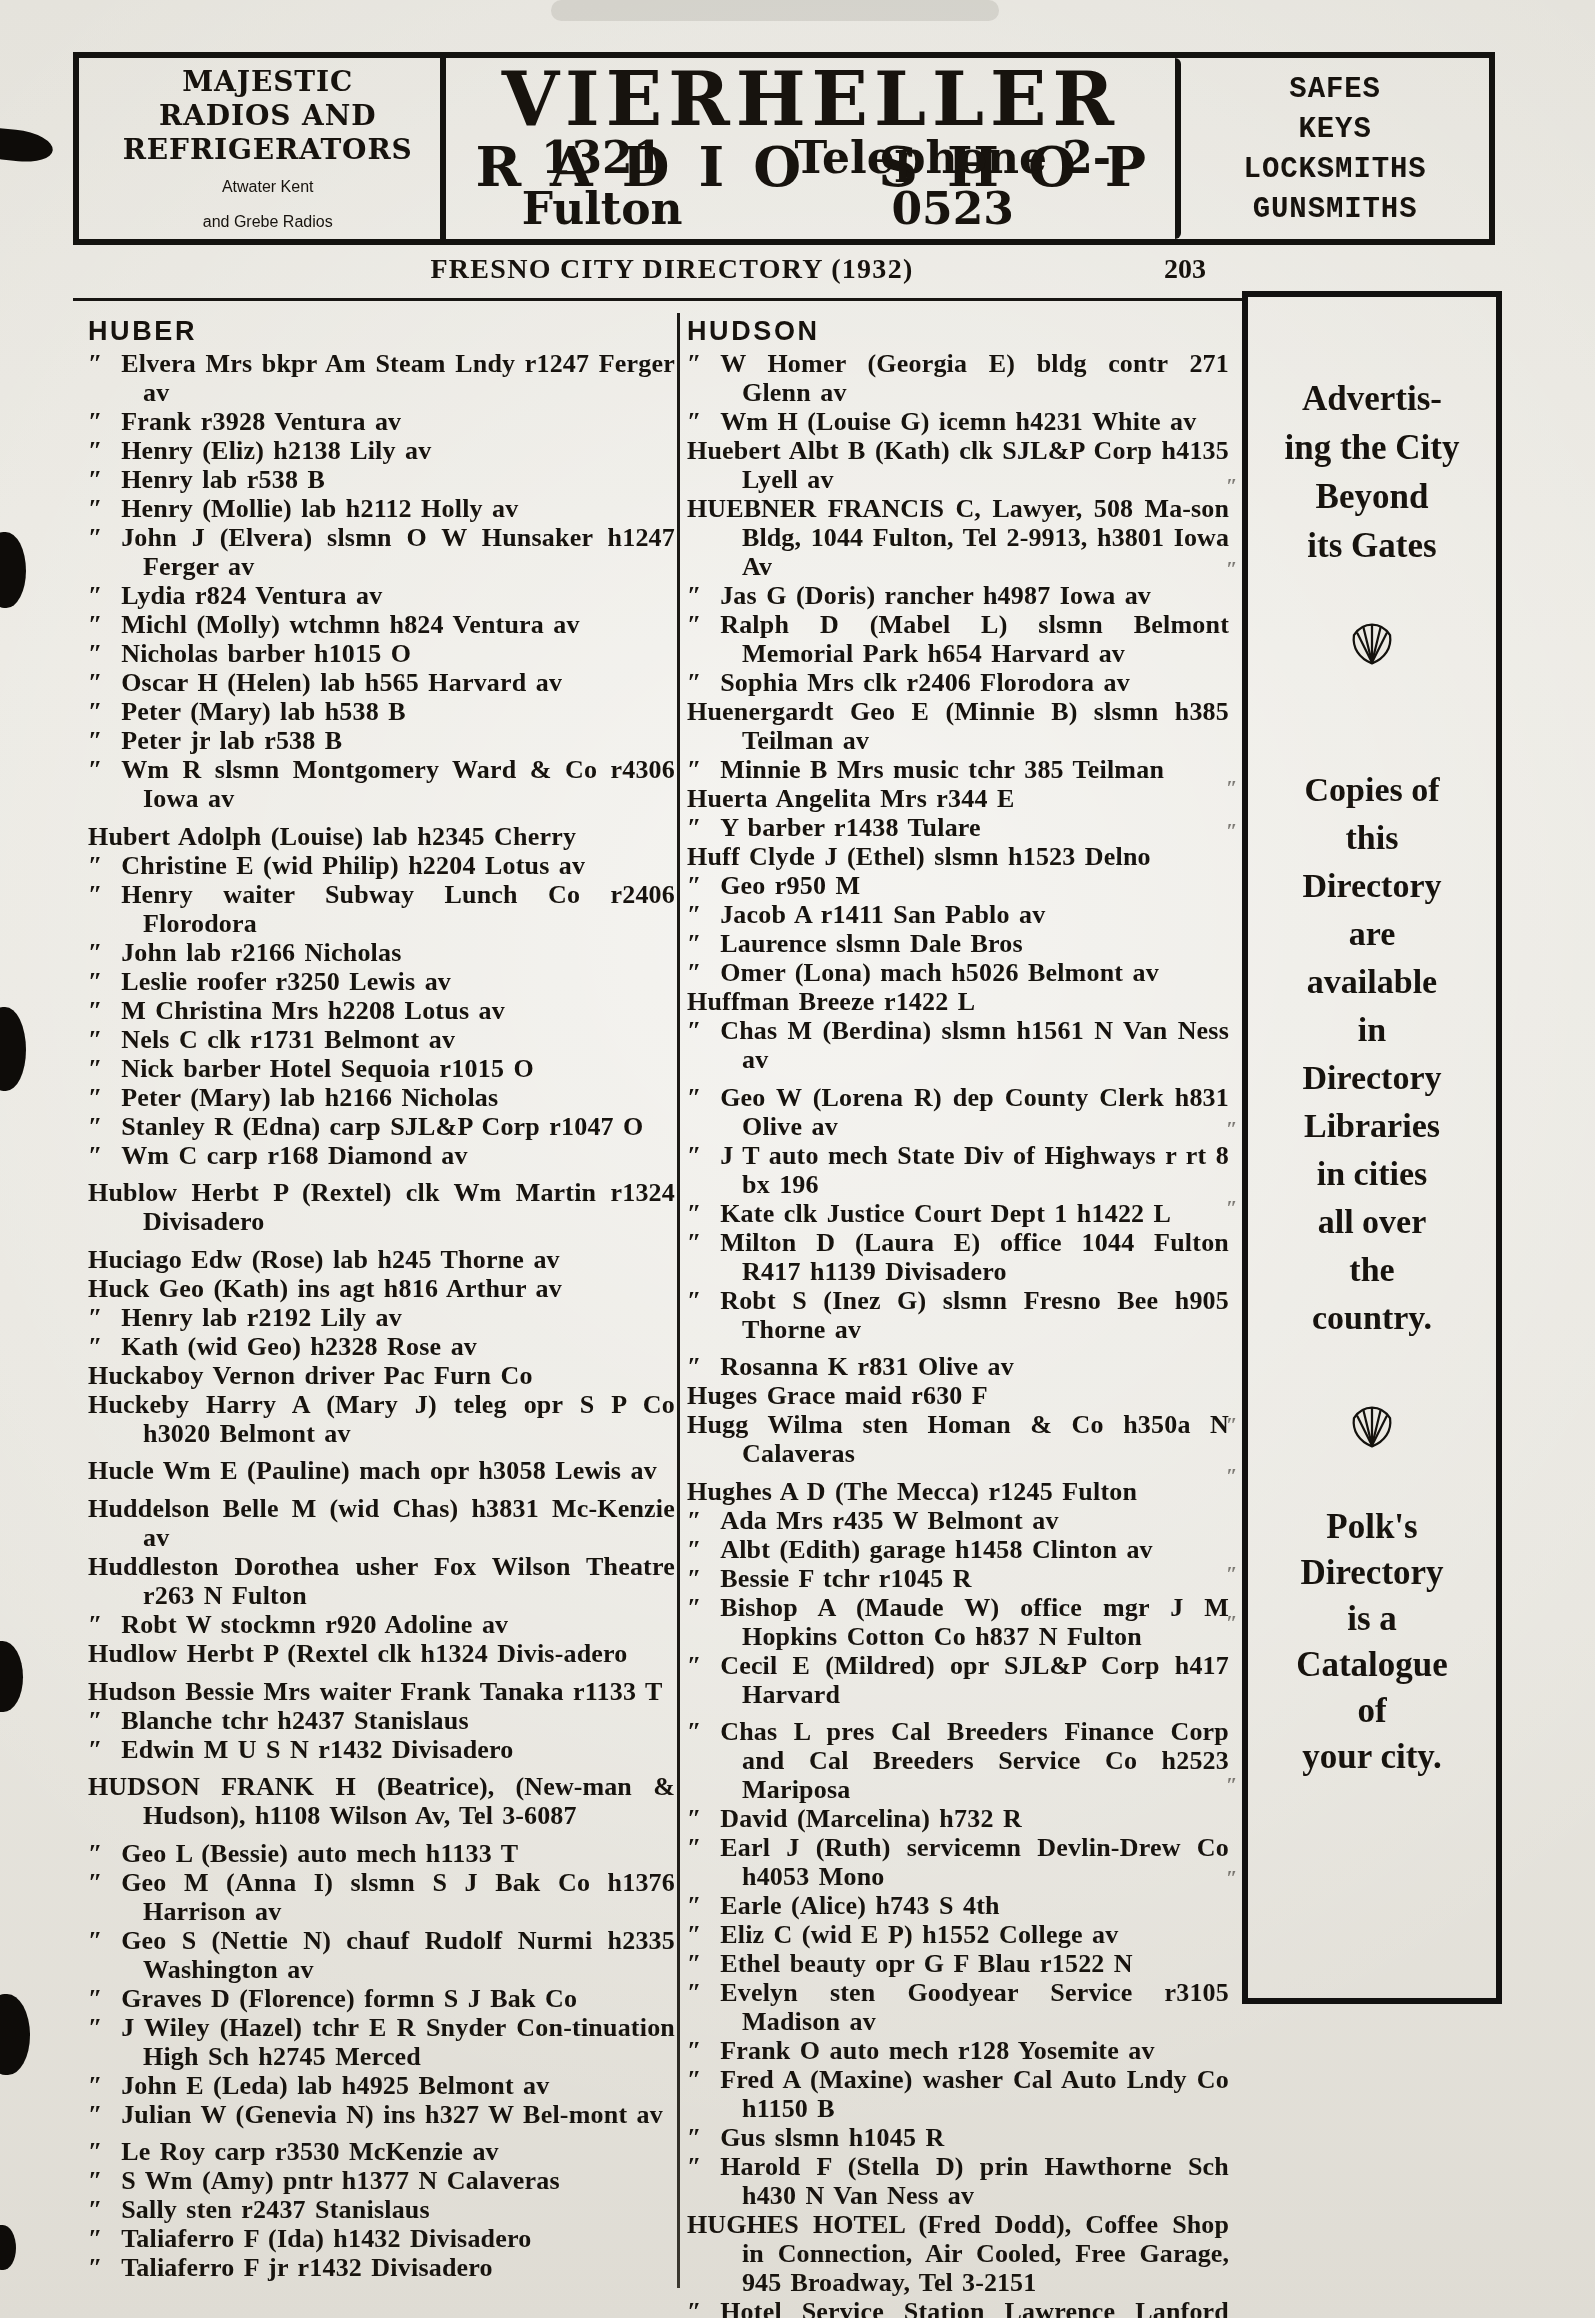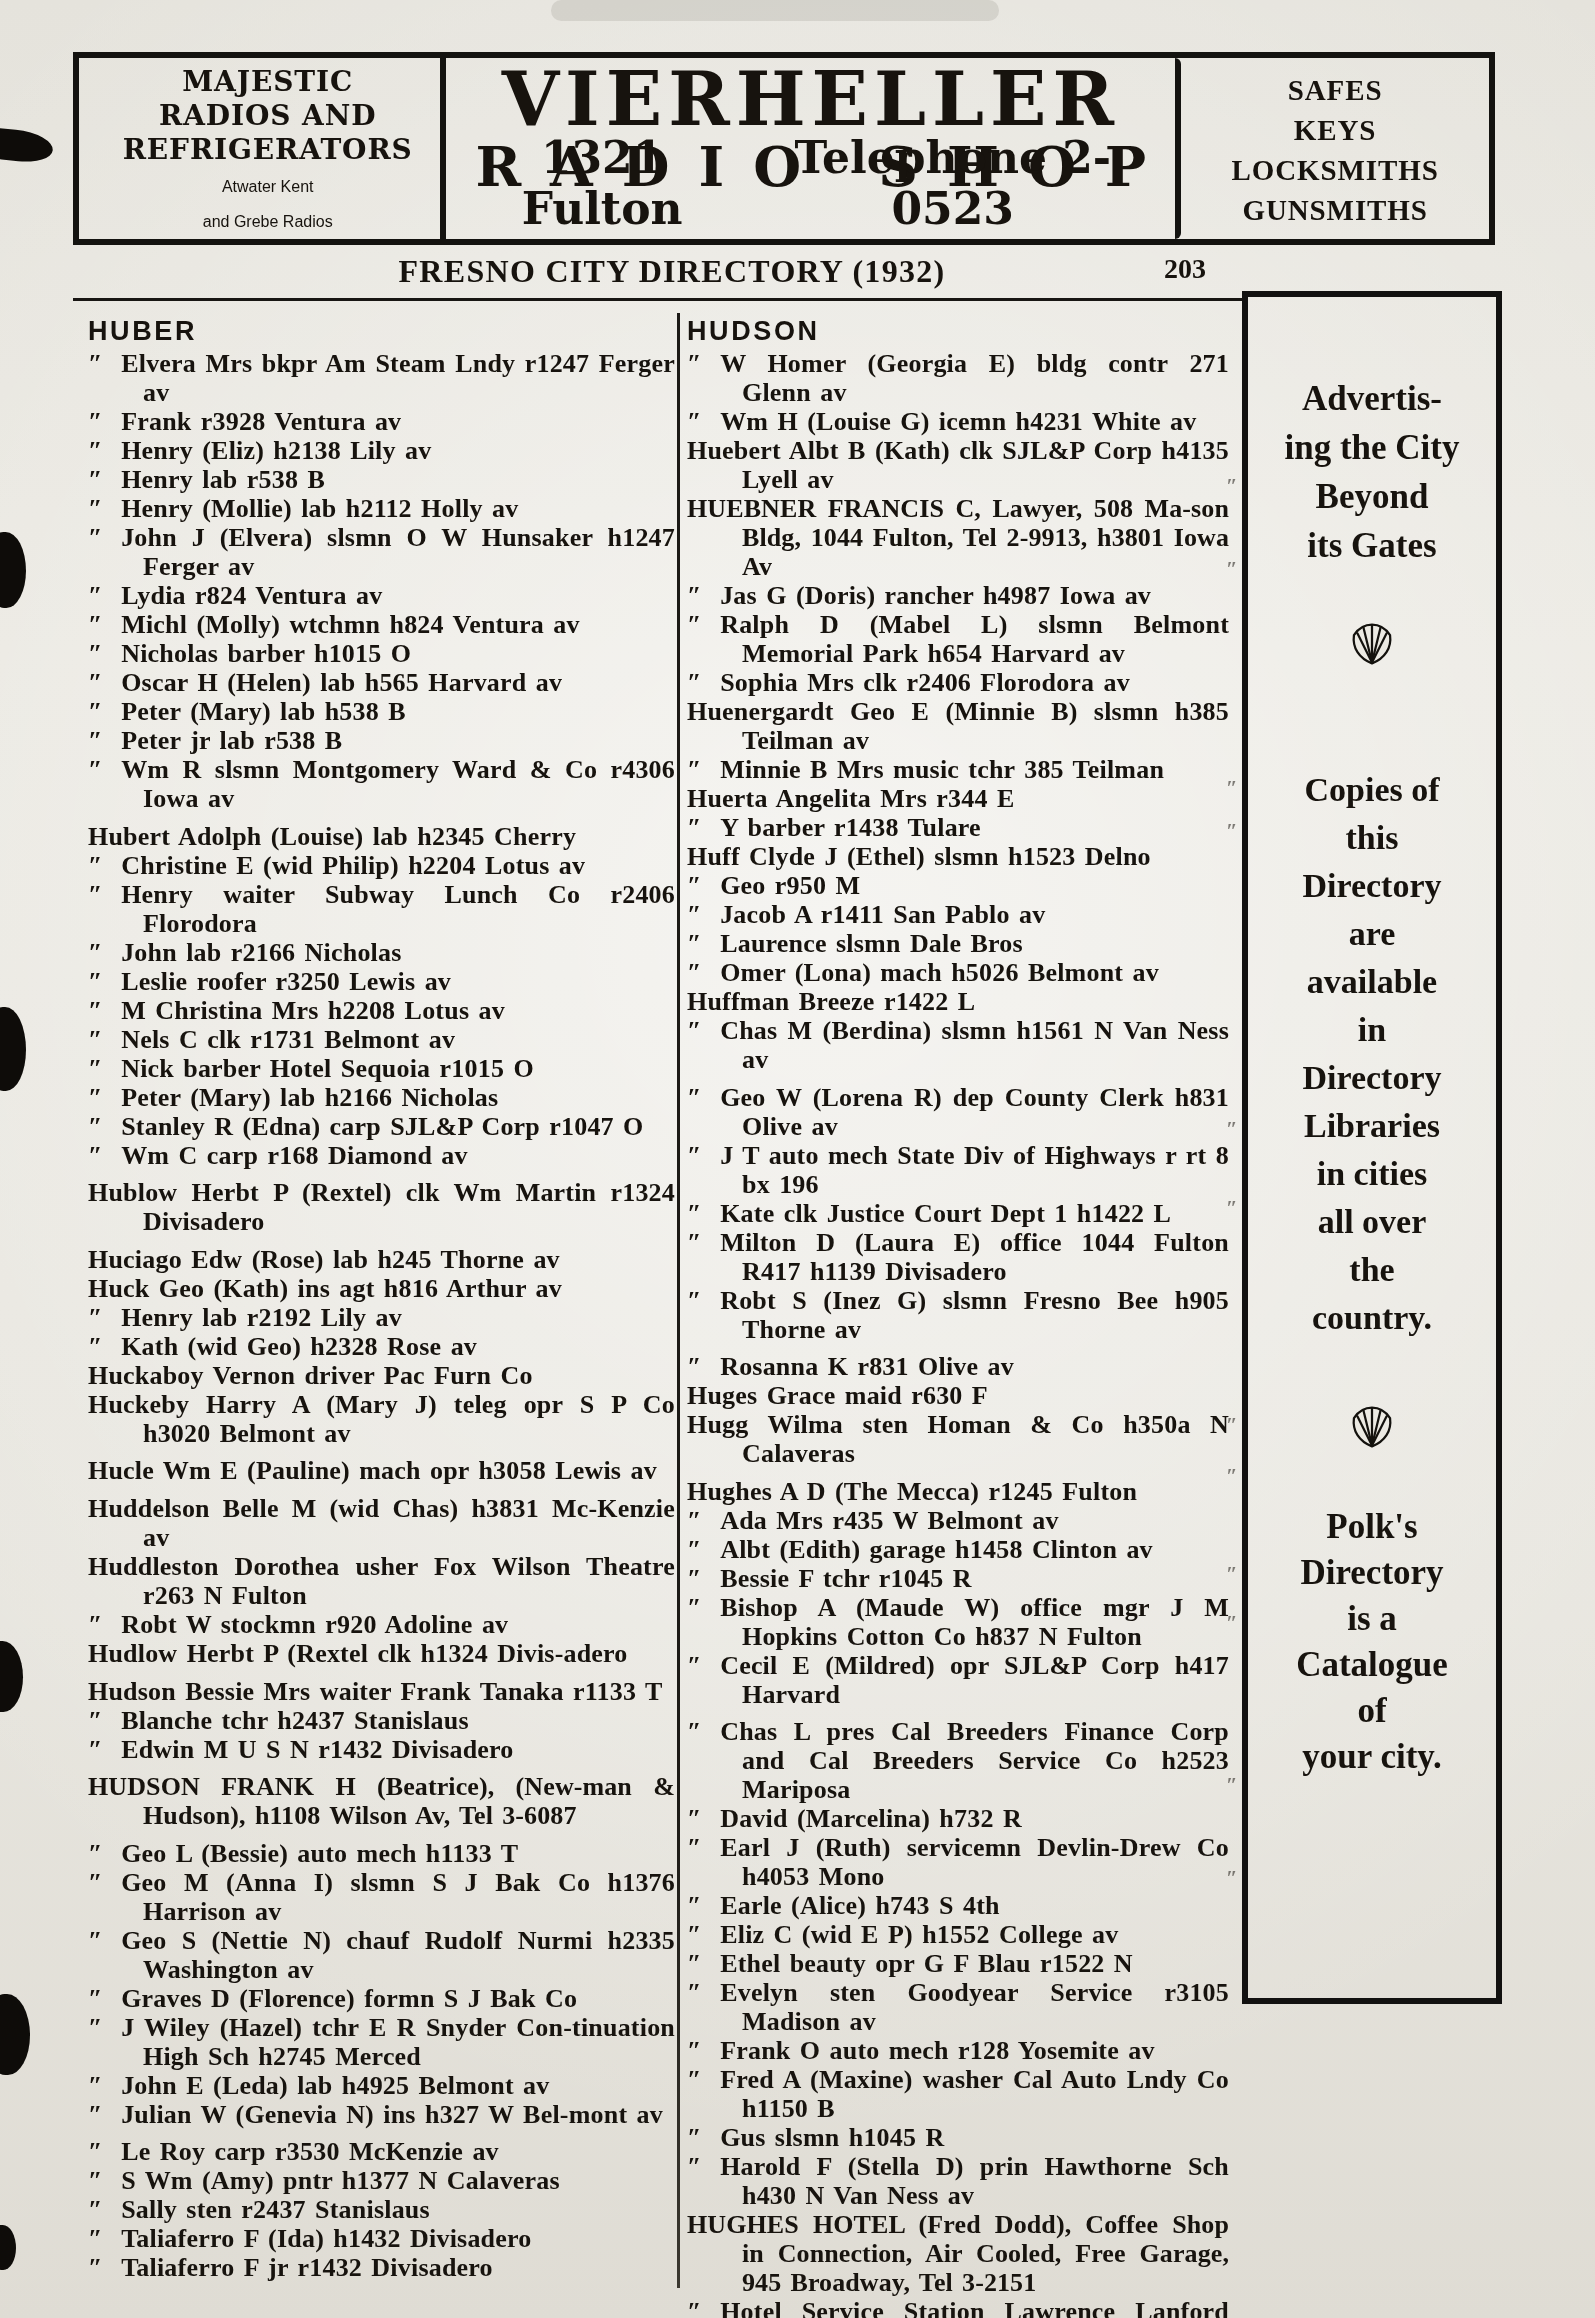--- a/index.html
+++ b/index.html
@@ -20,26 +20,26 @@
   .header{ position:absolute; left:73px; top:52px; width:1422px; height:193px;
            border:6px solid #141310; display:flex; }
   .hl{ width:364px; border-right:6px solid #141310; padding-top:6.9px; text-align:center;margin-left:16px; }
   .hl .t{ font-family:"DejaVu Serif",serif; font-weight:bold; font-size:28px; line-height:34px; letter-spacing:0.9px; }
   .hl .s{ font-family:"Liberation Sans",sans-serif; font-weight:normal; font-size:16px; line-height:31px; margin-top:4.3px; }
   .hc{ flex:1; position:relative; border-right:6px solid #141310; text-align:center;border-radius:6px; }
   .b1{ font-family:"DejaVu Serif",serif; font-weight:bold; font-size:74px; line-height:76px; letter-spacing:6px; margin-top:2.6px; white-space:nowrap; }
   .b2{ font-family:"DejaVu Serif",serif; font-weight:bold; font-size:55px; line-height:59px; letter-spacing:29px; padding-left:29px; white-space:nowrap; }
   .bbot{ position:absolute; left:13.8px; right:13.8px; bottom:5.2px; display:flex; justify-content:space-between;
          font-family:"DejaVu Serif",serif; font-weight:bold; font-size:44px; }
-  .hr-box{ width:319px; padding-top:12px; text-align:center; font-family:Liberation Serif, serif;
+  .hr-box{ width:319px; padding-top:12px; text-align:center; font-family:Liberation Mono, monospace;
            font-weight:bold; font-size:29px; line-height:40px; letter-spacing:0.9px; }
 
   
   .mast-title{ position:absolute; left:362px; top:253px; width:620px; text-align:center;
-               font-weight:bold; font-size:32px; letter-spacing:1.3px; }
+               font-weight:bold; font-size:28px; letter-spacing:1.3px; }
   .mast-num{ position:absolute; left:1164px; top:253px; font-weight:bold; font-size:28px; }
   .mast-rule{ position:absolute; left:73px; top:298px; width:1169px; height:2.6px; background:#181613; }
 
   
   .colL{ position:absolute; left:88px;  top:313px; width:587px; }
   .colR{ position:absolute; left:687px; top:313px; width:542px; }
   .coldiv{ position:absolute; left:677px; top:313px; width:2.6px; height:1975px;
            background:linear-gradient(#1c1a16,#1c1a16 75%,#3a372f); }
 
   .entry{ margin:0; font-weight:bold; font-size:26px; line-height:29px;

